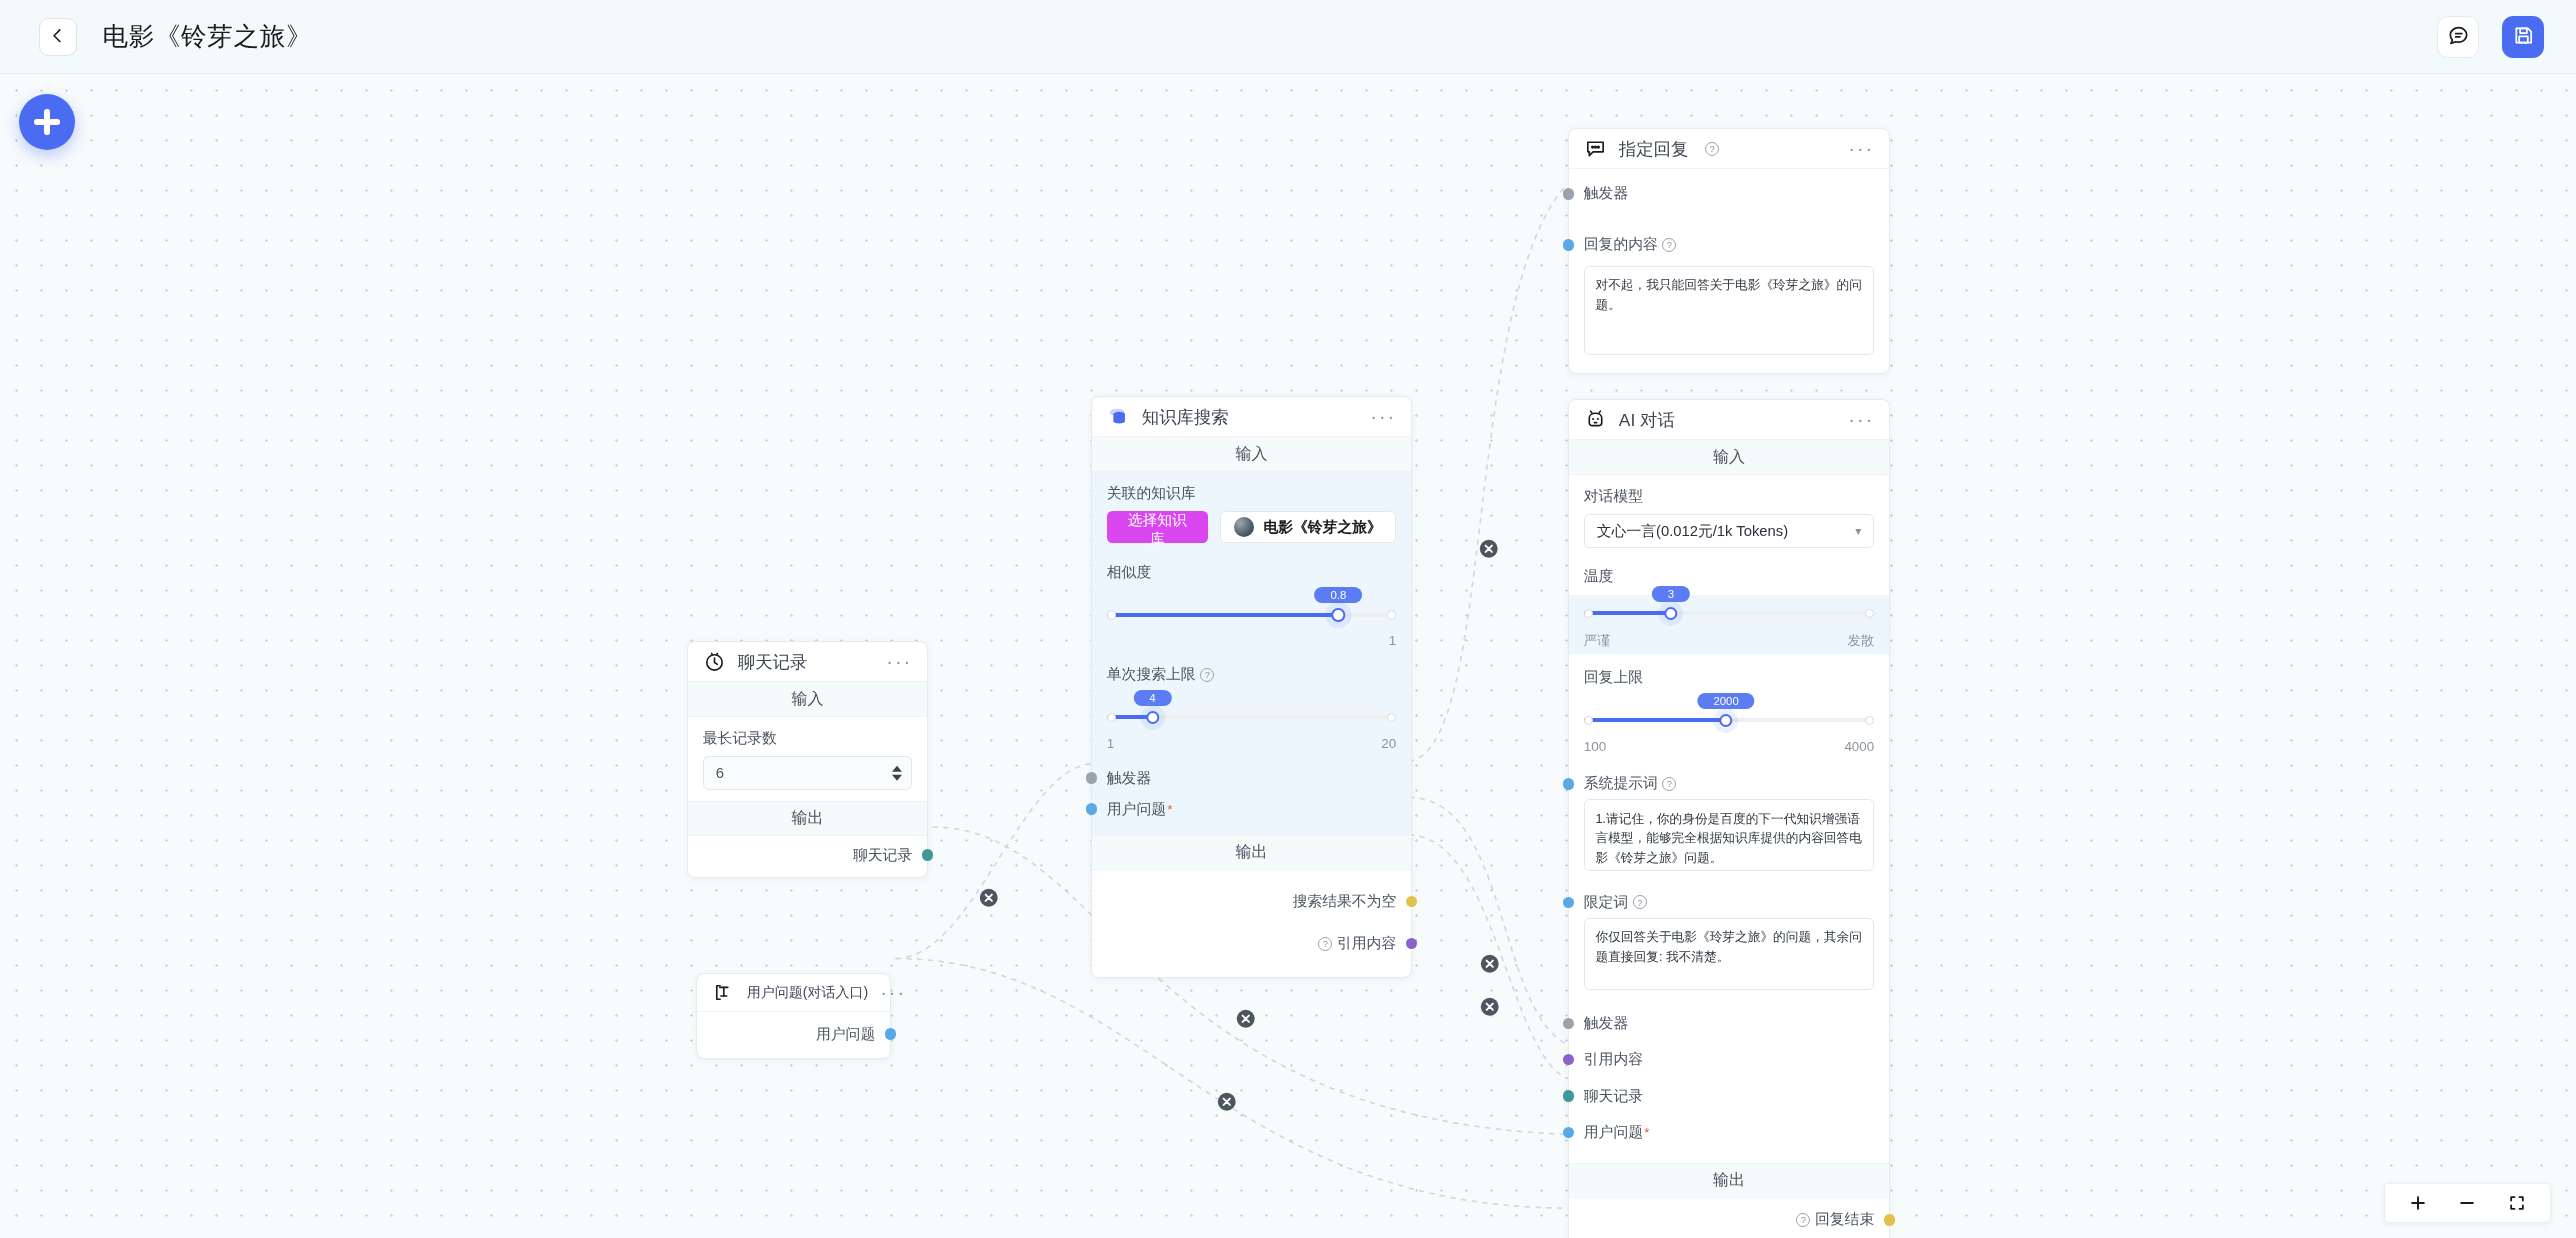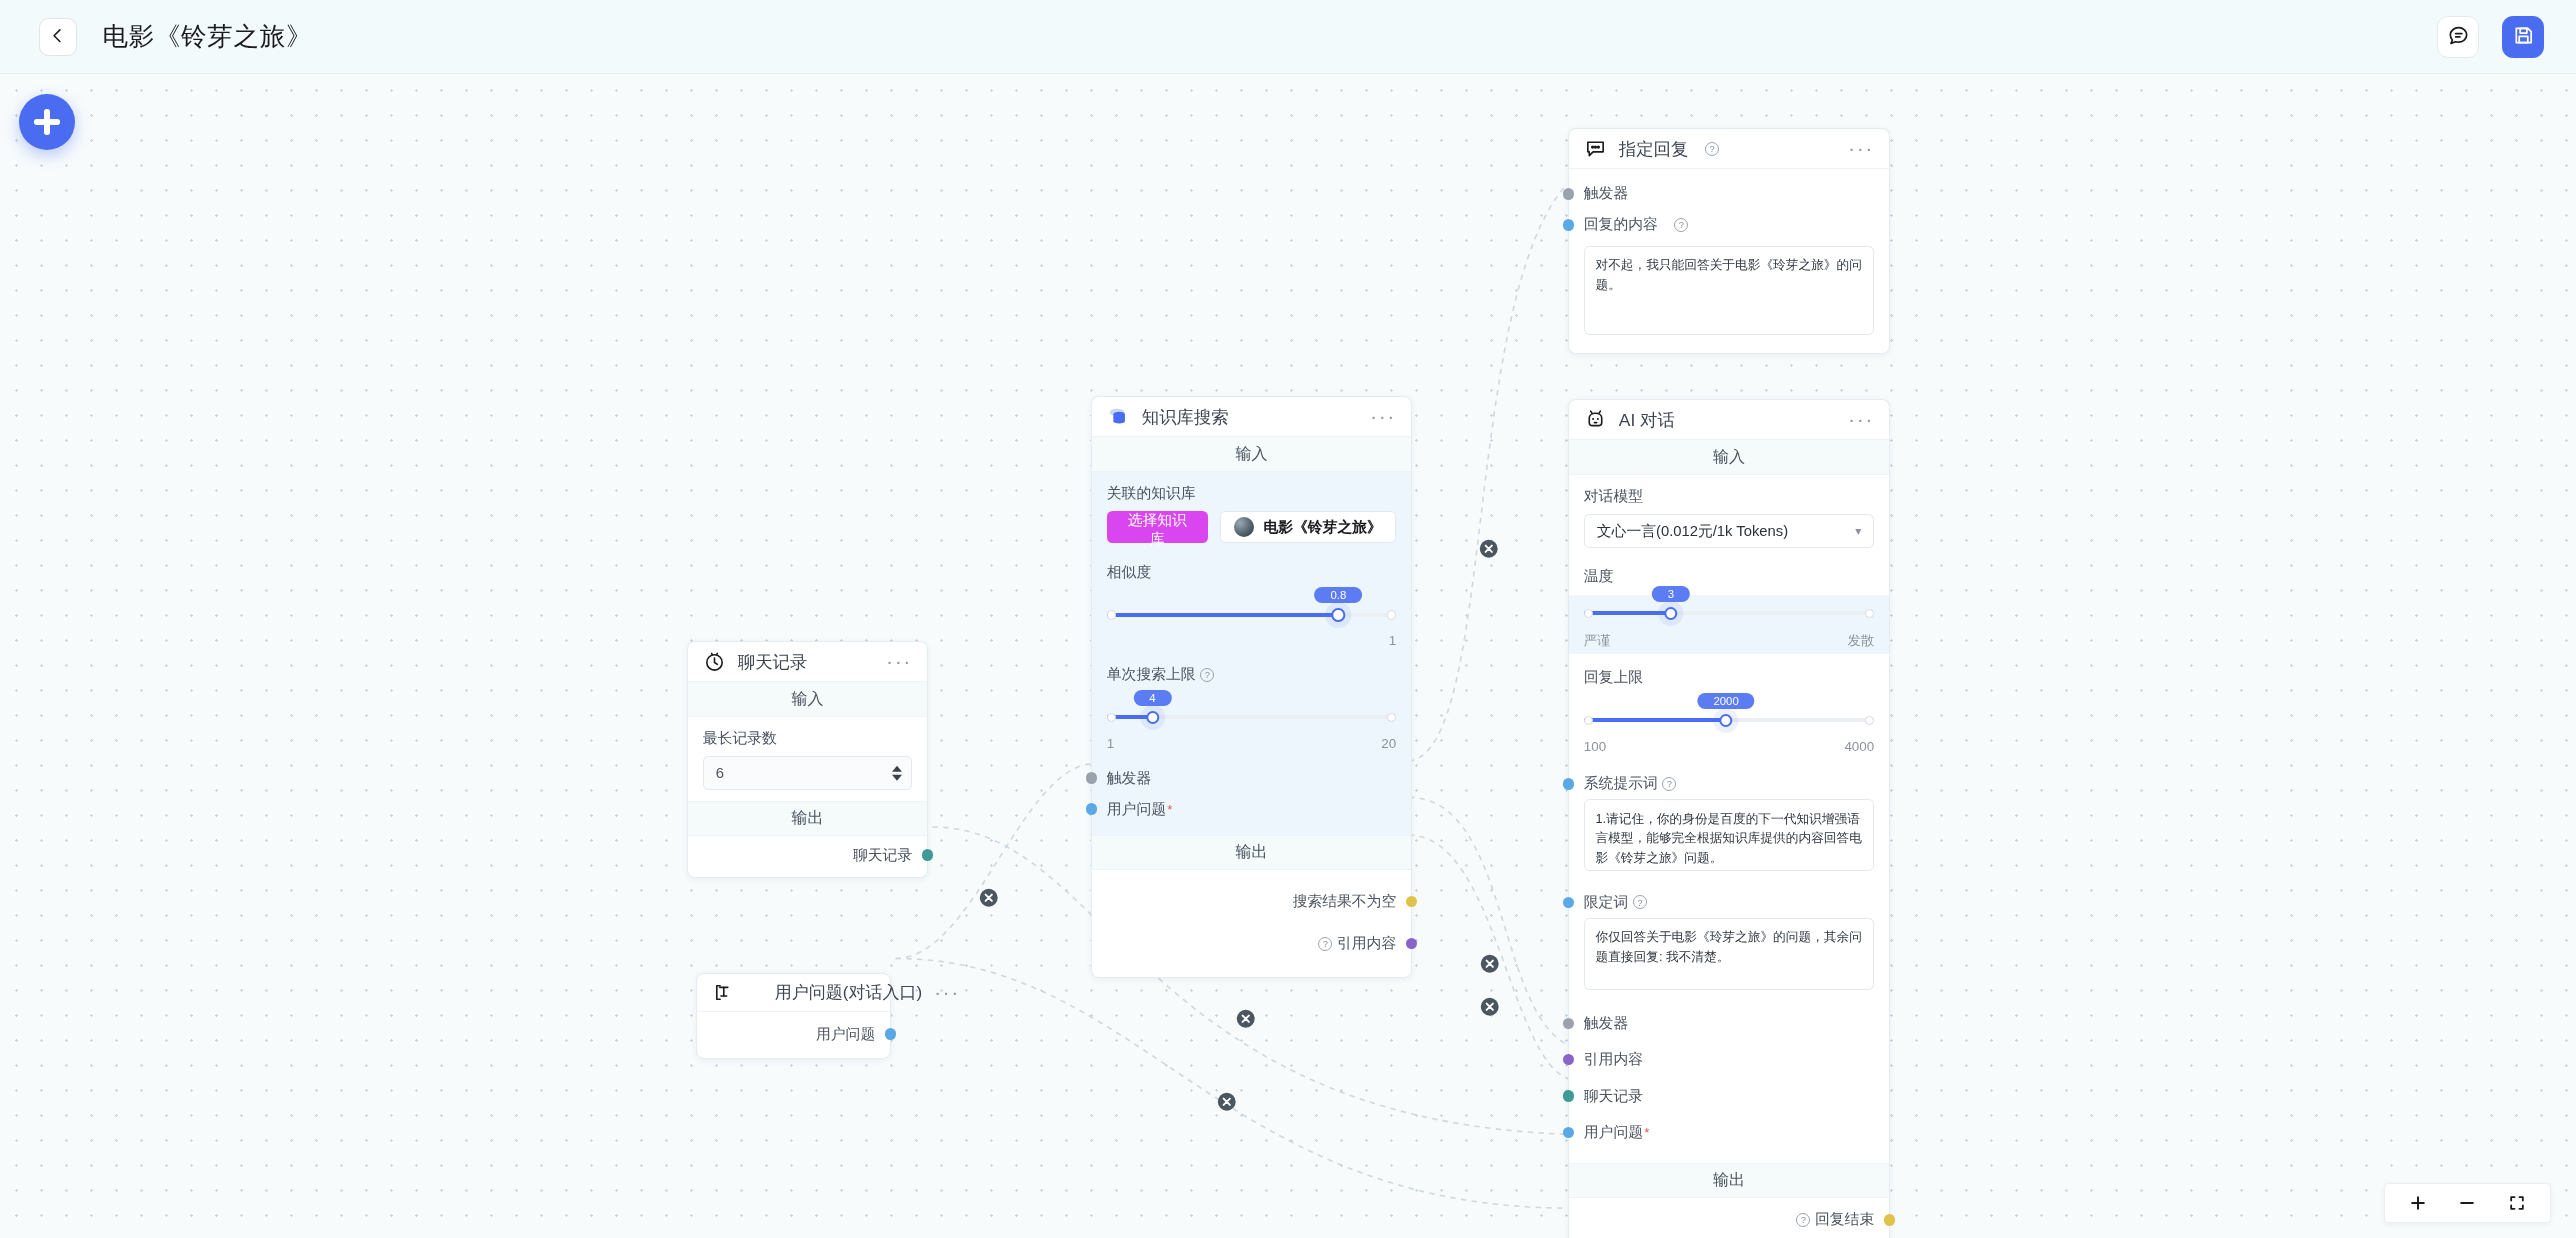--- a/index.html
+++ b/index.html
@@ -299,21 +299,21 @@
     <div class="node" style="left:696px; top:899px; width:195px;">
       <div class="node-head" style="height:38px;">
         <span class="n-icon">
           <svg viewBox="0 0 24 24" fill="none" stroke="#1b1b1f" stroke-width="1.7" stroke-linecap="round" stroke-linejoin="round">
             <path d="M8.5 5h-3.5v14h3.5"></path>
               <line x1="8" y1="6.6" x2="16.5" y2="6.6"></line>
               <line x1="12.3" y1="6.6" x2="12.3" y2="15.6"></line>
               <line x1="9.3" y1="15.6" x2="15.3" y2="15.6"></line>
           </svg>
         </span>
-        <span class="node-title" style="font-size:17px;margin-left:28px;">用户问题(对话入口)</span>
+        <span class="node-title" style="font-size:14px;">用户问题(对话入口)</span>
         <span class="dots">···</span>
       </div>
       <div class="node-body" style="padding:6.7px 14.8px 8px 14.8px;">
         <div class="port-row right">
           <span>用户问题</span>
           <span class="port-dot right" style="background:#5aa9e6;"></span>
         </div>
       </div>
     </div>
 
@@ -413,21 +413,21 @@
         </span>
         <span class="node-title">指定回复</span>
         <span class="qmark">?</span>
         <span class="dots">···</span>
       </div>
       <div class="node-body" style="padding:9.4px 14.8px 16px 14.8px;">
         <div class="port-row">
           <span class="port-dot left" style="background:#9aa3ad;"></span>
           <span>触发器</span>
         </div>
-        <div class="port-row" style="margin-top:0;gap:12px;">
+        <div class="port-row" style="margin-top:20px;">
           <span class="port-dot left" style="background:#5aa9e6;"></span>
           <span>回复的内容</span>
           <span class="qmark">?</span>
         </div>
         <textarea class="ta" rows="4" style="height: 89px; margin-top: 5.4px;">对不起，我只能回答关于电影《玲芽之旅》的问题。</textarea>
       </div>
     </div>
 
     <div class="node" style="left:1568px; top:325px; width:322px;">
       <div class="node-head">

